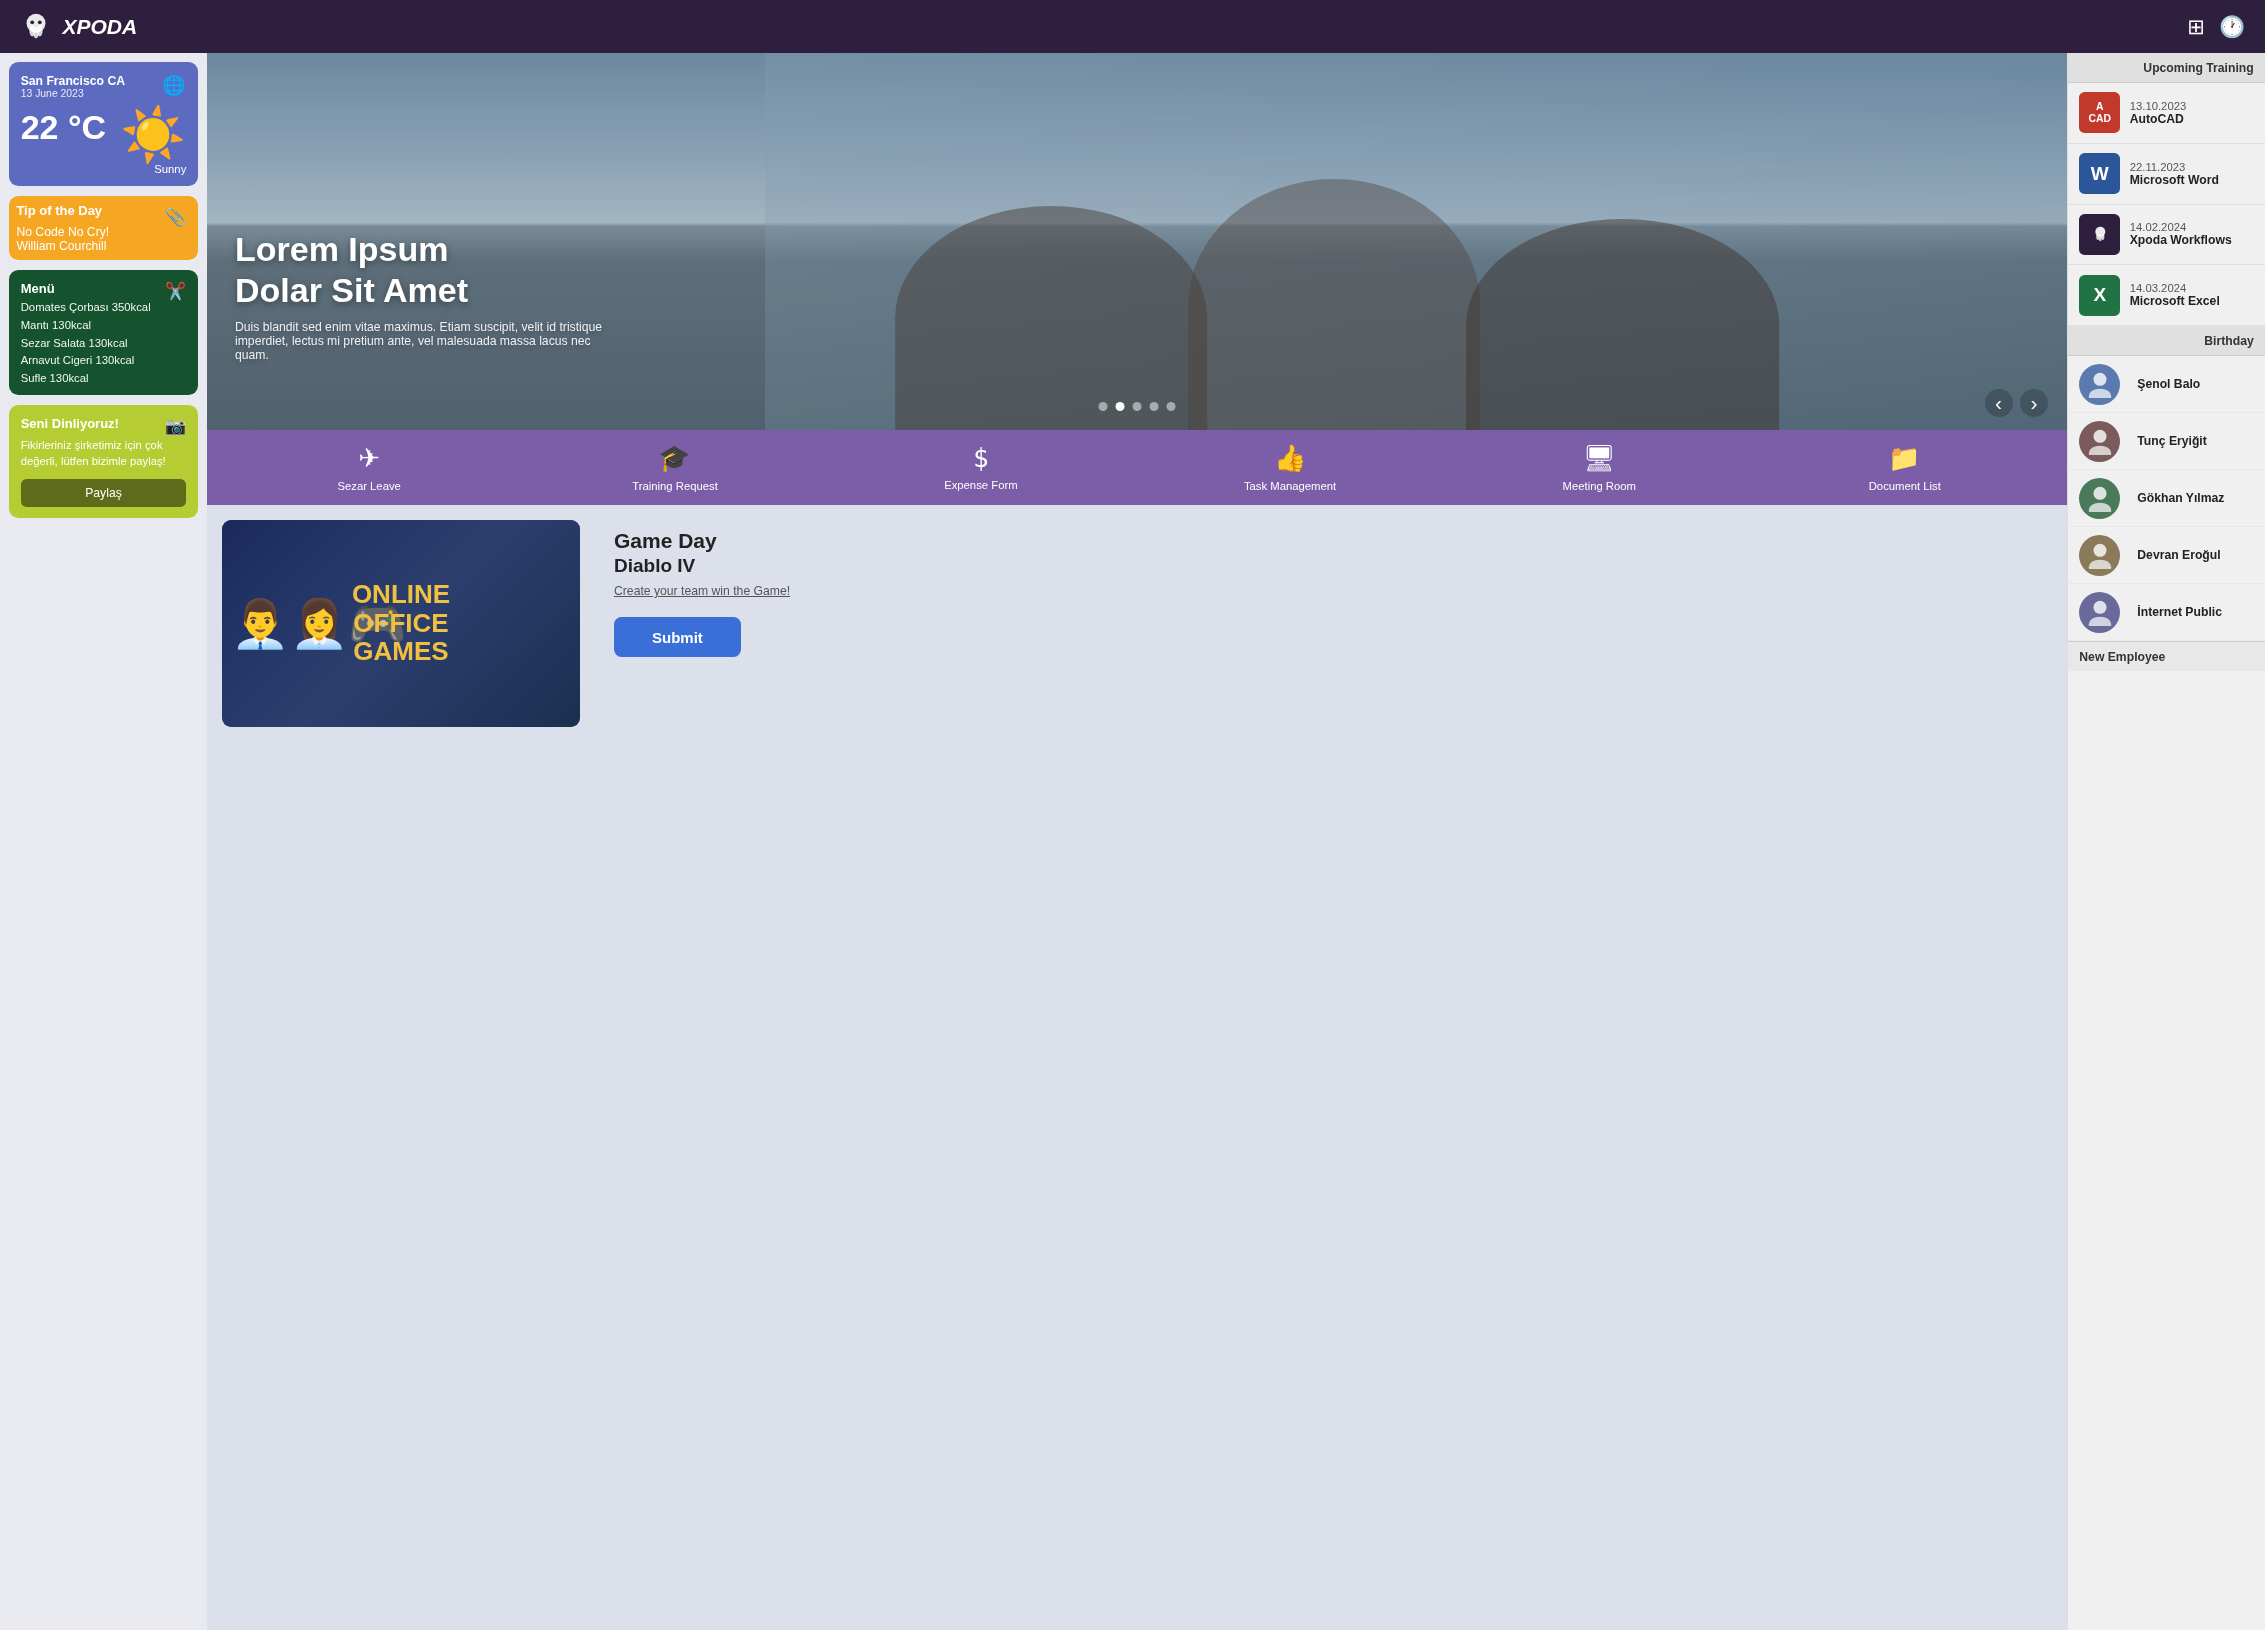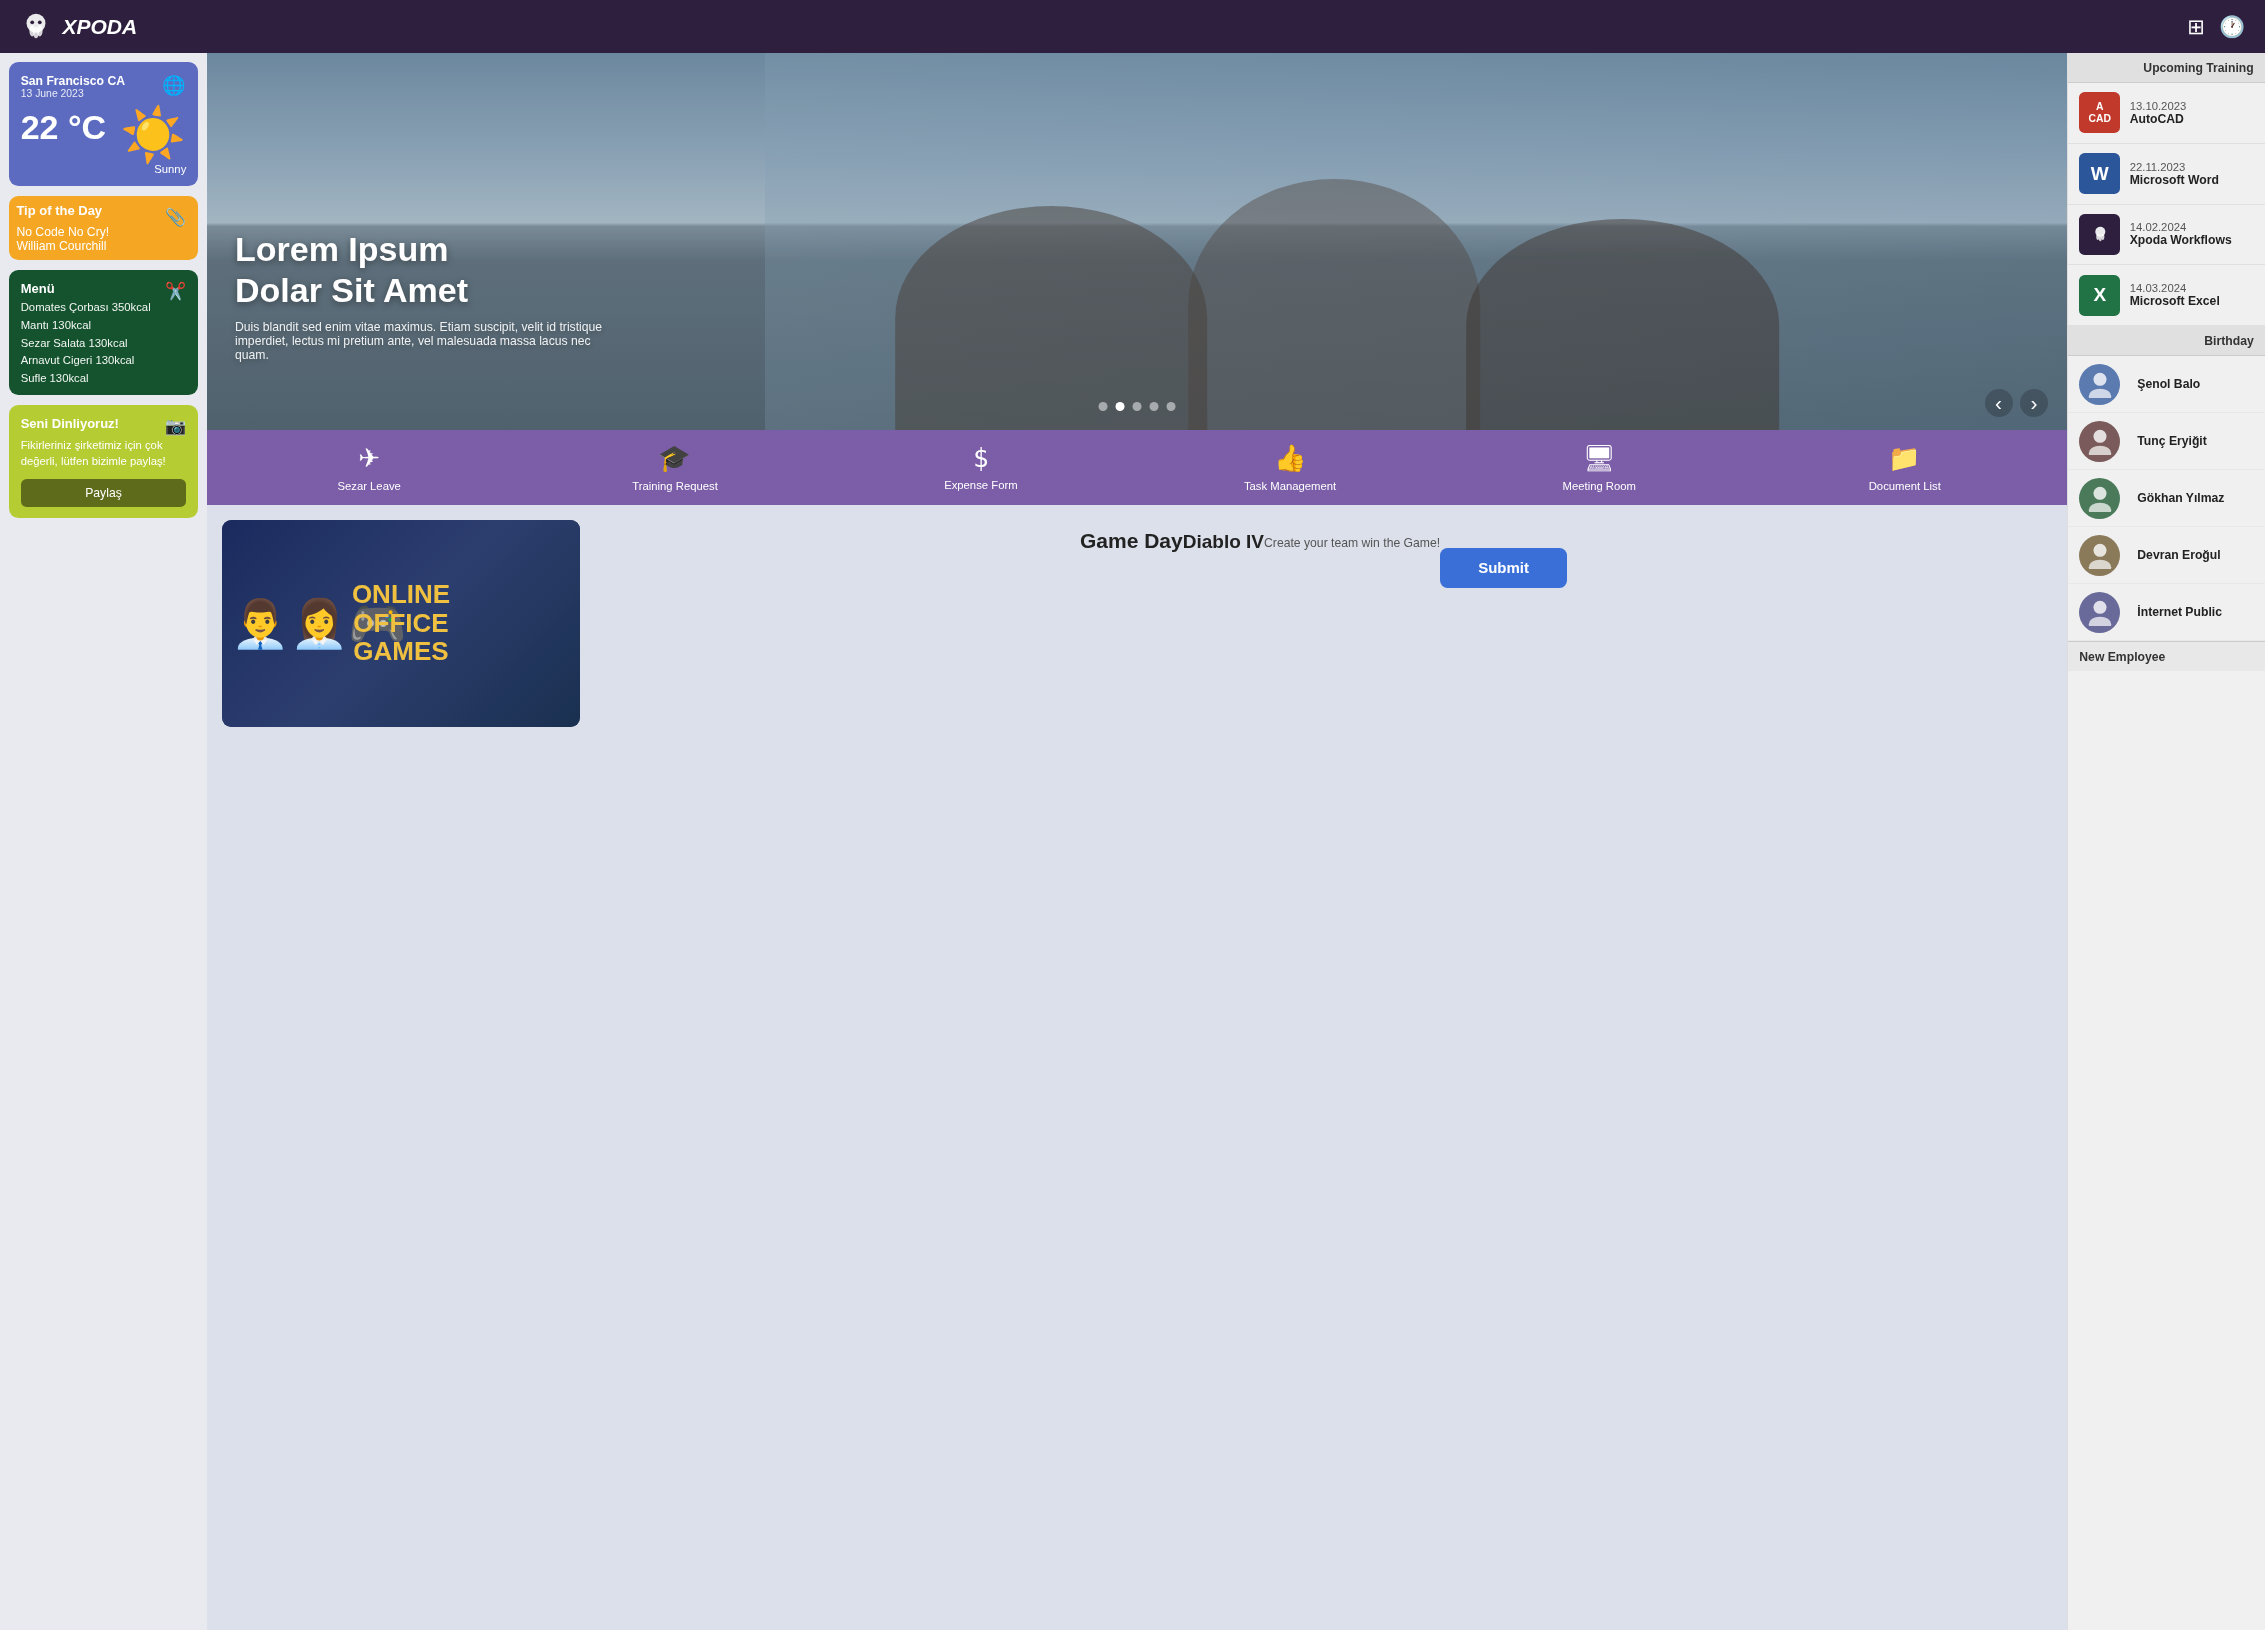--- a/index.html
+++ b/index.html
@@ -195,26 +195,26 @@
       font-weight: 900;
       text-align: center;
       line-height: 1.1;
       z-index: 2;
     }
     .game-banner-text span { color: #f0c040; display: block; }
     .game-info {
       flex: 1;
       padding: 9.4px 19px;
       display: flex;
-      flex-direction: row;
+      flex-direction: column;
       justify-content: center;
     }
     .game-day { font-size: 21px; font-weight: bold; color: #222; }
     .game-name { font-size: 19px; font-weight: bold; color: #222; margin-top: 1.9px; }
-    .game-desc { font-size: 12.2px; color: #555; margin-top: 7.5px; }
+    .game-desc { font-size: 12.2px; color: #555; margin-top: 7.5px; text-decoration: underline; }
     .game-submit {
       margin-top: 19px;
       background: #3a6fd8;
       color: #fff;
       border: none;
       border-radius: 7.5px;
       padding: 11.3px 38px;
       font-size: 15px;
       font-weight: bold;
       cursor: pointer;

